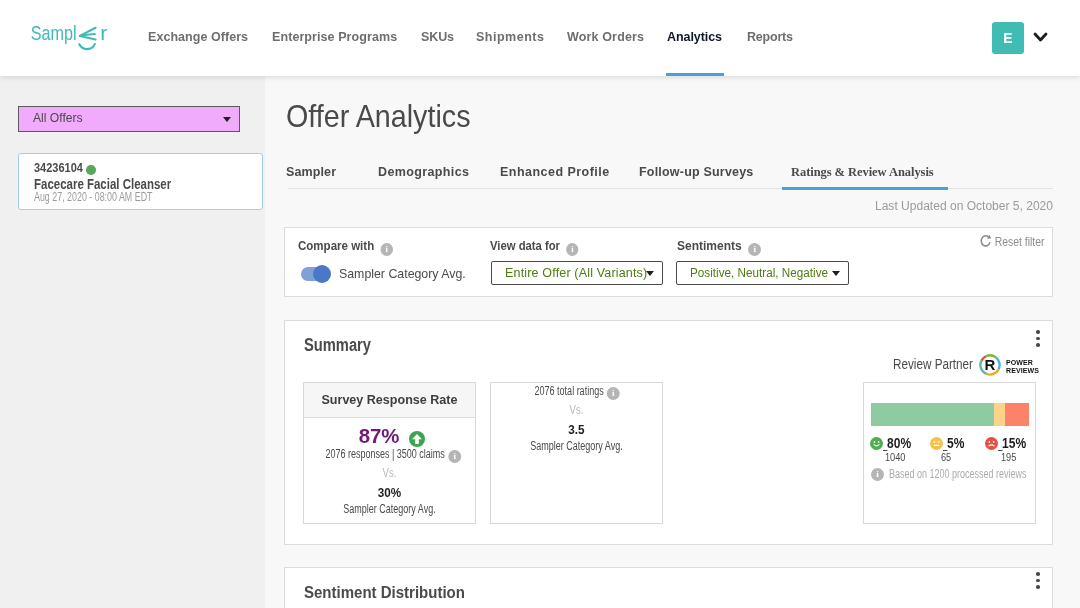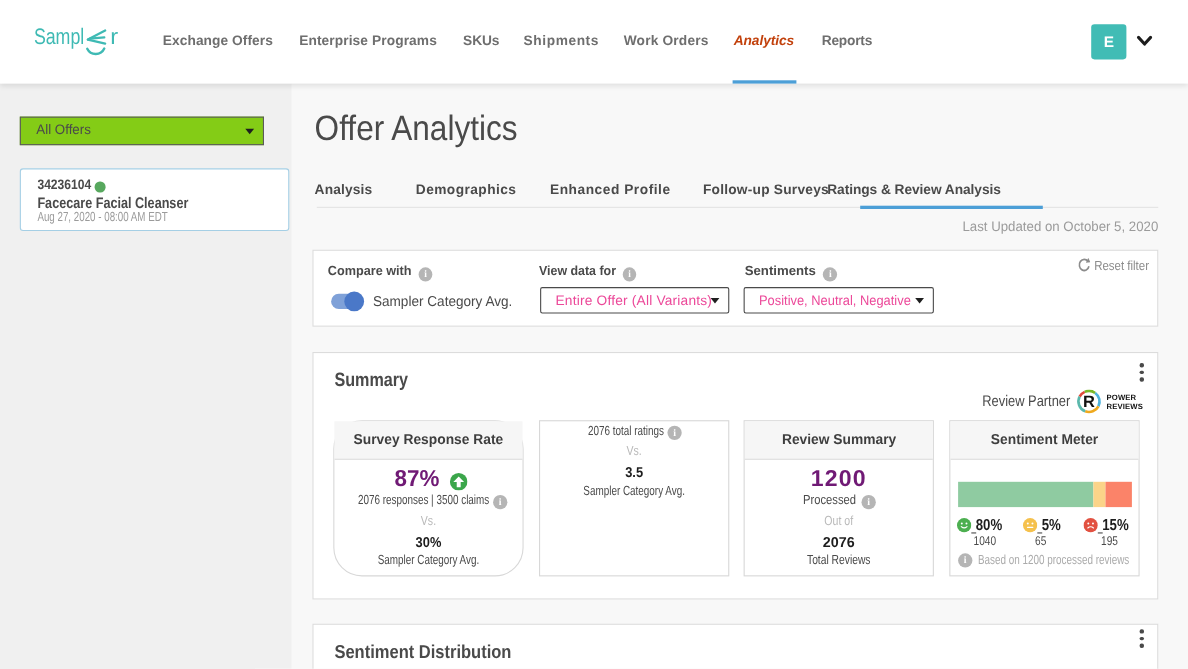--- a/index.html
+++ b/index.html
@@ -4,27 +4,27 @@
 <style>
 * { margin:0; padding:0; box-sizing:border-box; }
 html,body { width:1080px; height:608px; overflow:hidden; }
 body { position:relative; background:#f8f8f8; font-family:"Liberation Sans", sans-serif; color:#4a4a4a; }
 .abs { position:absolute; }
 .sx { transform-origin:left center; white-space:nowrap; }
 
 
 #topbar { position:absolute; top:0; left:0; width:1080px; height:76px; background:#fff; box-shadow:0 2px 5px rgba(0,0,0,0.10); z-index:10; }
 .nav { position:absolute; top:30px; font-size:12.5px; font-weight:bold; color:#6e6e6e; white-space:nowrap; }
-.nav.active { color:#c2410c;font-style:italic; }
+.nav.active { color:#0f172a; }
 #navline { position:absolute; top:73px; height:3px; background:#4c9fd7; }
 #avatar { position:absolute; left:992px; top:22px; width:32px; height:32px; background:#41bcb5; border-radius:3px; color:#fff; font-weight:bold; font-size:14px; text-align:center; line-height:32px; }
 
 
 #sidebar { position:absolute; top:76px; left:0; width:265px; height:532px; background:#f0f0f0; }
-#allOffers { position:absolute; left:18px; top:30px; width:222px; height:26px; background:#84cc16; border:1px solid #5a5a5a; font-size:12.5px; color:#4a4a4a; line-height:22px; padding-left:14px; }
+#allOffers { position:absolute; left:18px; top:30px; width:222px; height:26px; background:#f0abfc; border:1px solid #5a5a5a; font-size:12.5px; color:#4a4a4a; line-height:22px; padding-left:14px; }
 #allOffers .txt { display:inline-block; transform:scaleX(0.97); transform-origin:left center; }
 #allOffers .caret { position:absolute; right:8px; top:10px; }
 .caret { width:0; height:0; border-left:4.5px solid transparent; border-right:4.5px solid transparent; border-top:5px solid #1f1f1f; display:inline-block; }
 #offerCard { position:absolute; left:18px; top:77px; width:245px; height:57px; background:#fff; border:1px solid #a5cfe5; border-radius:3px; padding:7px 0 0 15px; }
 #offerCard .l1 { font-size:12.5px; font-weight:bold; color:#4a4a4a; transform:scaleX(0.88); transform-origin:left center; }
 #offerCard .dot { position:absolute; left:67px; top:11px; width:9.5px; height:9.5px; border-radius:50%; background:#57a85e; }
 #offerCard .l2 { font-size:14px; font-weight:bold; color:#4a4a4a; margin-top:1px; transform:scaleX(0.82); }
 #offerCard .l3 { font-size:12px; color:#9b9b9b; margin-top:-2px; padding-top:0; transform:scaleX(0.74); }
 
 
@@ -35,21 +35,21 @@
 #lastupd { position:absolute; left:753px; top:199px; width:300px; text-align:right; font-size:12.5px; color:#9b9b9b; transform-origin:right center; transform:scaleX(0.963); }
 
 .panel { position:absolute; left:284px; width:769px; background:#fff; border:1px solid #dcdcdc; }
 
 
 #filter { top:227px; height:70px; }
 .flabel { position:absolute; font-size:12px; font-weight:bold; color:#4a4a4a; white-space:nowrap; transform-origin:left center; }
 .info { display:inline-block; width:13px; height:13px; border-radius:50%; background:#b5b5b5; color:#fff; font-size:9px; font-weight:bold; text-align:center; line-height:13px; vertical-align:-2px; font-family:"Liberation Serif", serif; }
 #toggle { position:absolute; left:16px; top:39px; width:27px; height:14px; border-radius:7px; background:#7fa1d8; }
 #toggle .knob { position:absolute; left:12px; top:-2px; width:18px; height:18px; border-radius:50%; background:#4a78c8; }
-.selbox { position:absolute; top:33px; height:24px; background:#fff; border:1px solid #4a4a4a; border-radius:2px; font-size:12.5px; color:#ec4899; line-height:22px; padding-left:13px; white-space:nowrap; }
+.selbox { position:absolute; top:33px; height:24px; background:#fff; border:1px solid #4a4a4a; border-radius:2px; font-size:12.5px; color:#4d7c0f; line-height:22px; padding-left:13px; white-space:nowrap; }
 .selbox .caret { position:absolute; right:8px; top:9px; }
 #reset { position:absolute; left:694px; top:6px; font-size:12px; color:#8c8c8c; white-space:nowrap; transform-origin:left center; transform:scaleX(0.87); }
 
 
 #summary { top:320px; height:225px; }
 .ptitle { position:absolute; left:19px; font-size:17.5px; font-weight:bold; color:#4a4a4a; transform-origin:left center; transform:scaleX(0.84); white-space:nowrap; }
 .kebab { position:absolute; width:3.5px; }
 .kebab i { display:block; width:3.5px; height:3.5px; border-radius:50%; background:#4a4a4a; margin-bottom:3px; }
 #rpartner { position:absolute; left:608px; top:35px; font-size:14px; color:#4a4a4a; transform-origin:left center; transform:scaleX(0.836); white-space:nowrap; }
 #prlogo { position:absolute; left:694px; top:33px; }
@@ -92,25 +92,25 @@
   <div id="allOffers"><span class="txt">All Offers</span><span class="caret"></span></div>
   <div id="offerCard">
     <div class="l1">34236104</div>
       <div class="dot"></div>
     <div class="l2 sx">Facecare Facial Cleanser</div>
     <div class="l3 sx">Aug 27, 2020 - 08:00 AM EDT</div>
   </div>
 </div>
 
 <div id="title" class="sx">Offer Analytics</div>
-<div class="tab" style="left:286px; letter-spacing:0.12px;">Analysis</div>
+<div class="tab" style="left:286px; letter-spacing:0.12px;">Sampler</div>
 <div class="tab" style="left:378px; letter-spacing:0.38px;">Demographics</div>
 <div class="tab" style="left:500px; letter-spacing:0.47px;">Enhanced Profile</div>
 <div class="tab" style="left:639px; letter-spacing:0.2px;">Follow-up Surveys</div>
-<div class="tab" style="left:752px; letter-spacing:-0.06px;">Ratings &amp; Review Analysis</div>
+<div class="tab" style="left:791px; letter-spacing:-0.06px;font-family:Liberation Serif, serif;">Ratings &amp; Review Analysis</div>
 <div id="tabline"></div>
 <div id="tabactive"></div>
 <div id="lastupd">Last Updated on October 5, 2020</div>
 
 <div id="filter" class="panel">
   <div class="flabel" style="left:13px; top:11px; transform:scaleX(0.96);">Compare with&nbsp; <span class="info">i</span></div>
   <div id="toggle">
       <div class="knob"></div>
     </div>
   <div class="abs sx" style="left:54px; top:38px; font-size:13px; color:#4a4a4a; transform:scaleX(0.95);">Sampler Category Avg.</div>
@@ -137,21 +137,21 @@
       <path d="M2.45 6.64 A9.6 9.6 0 0 1 7.10 2.23" stroke="#e04b3b"></path>
       <path d="M7.10 2.23 A9.6 9.6 0 0 1 16.64 3.23" stroke="#7ab829"></path>
       <path d="M16.64 3.23 A9.6 9.6 0 0 1 19.55 15.36" stroke="#4fb3dd"></path>
       <path d="M19.55 15.36 A9.6 9.6 0 0 1 7.56 19.96" stroke="#efa91e"></path>
       <path d="M7.56 19.96 A9.6 9.6 0 0 1 2.45 6.64" stroke="#5bb8ac"></path>
     </g>
     <text x="11" y="16.2" text-anchor="middle" font-size="15" font-weight="bold" fill="#111" font-family="Liberation Sans">R</text>
   </svg></div>
   <div id="prtext">POWER<br>REVIEWS</div>
 
-  <div class="stat" style="left:18px;border-radius:26px;">
+  <div class="stat" style="left:18px;">
     <div class="hd"><span>Survey Response Rate</span></div>
     <div class="bd">
       <div class="bigrow" style="margin-left:4px;"><span class="big" style="transform:scaleX(0.97);">87%</span>
         <svg width="16" height="16" viewBox="0 0 16 16">
             <circle cx="8" cy="8" r="8" fill="#3ba64b"></circle>
             <path d="M8 3.1 L12.9 8.2 L9.8 8.2 L9.8 12.9 L6.2 12.9 L6.2 8.2 L3.1 8.2 Z" fill="#fff"></path>
           </svg>
       </div>
       <div class="subrow">2076 responses | 3500 claims&nbsp; <span class="info" style="width:13px;height:13px;line-height:13px;">i</span></div>
       <div class="vs">Vs.</div>
@@ -162,33 +162,22 @@
 
   <div class="stat" style="left:205px;">
     <div class="bd">
       <div class="subrow">2076 total ratings&nbsp; <span class="info" style="width:13px;height:13px;line-height:13px;">i</span></div>
       <div class="vs">Vs.</div>
       <div class="cmp">3.5</div>
       <div class="cmplbl">Sampler Category Avg.</div>
     </div>
   </div>
 
-  <div class="stat" style="left:391px;">
-    <div class="hd"><span>Review Summary</span></div>
-    <div class="bd">
-      <div class="bigrow"><span class="big" style="letter-spacing:1.1px;">1200</span></div>
-      <div class="subrow s80">Processed&nbsp; <span class="info" style="width:13px;height:13px;line-height:13px;">i</span></div>
-      <div class="vs">Out of</div>
-      <div class="cmp" style="transform:scaleX(1);">2076</div>
-      <div class="cmplbl" style="transform:scaleX(0.78);">Total Reviews</div>
-    </div>
-  </div>
 
   <div class="stat" style="left:578px;">
-    <div class="hd"><span>Sentiment Meter</span></div>
     <div class="bd">
       <div id="meterbar">
           <div class="g"></div>
           <div class="y"></div>
           <div class="r"></div>
         </div>
       <div class="sgroup" style="left:6px;">
         <svg width="13" height="13" viewBox="0 0 16 16" style="vertical-align:-1px;">
             <circle cx="8" cy="8" r="8" fill="#4caf50"></circle>
             <circle cx="5.4" cy="6" r="1.1" fill="#fff"></circle>

